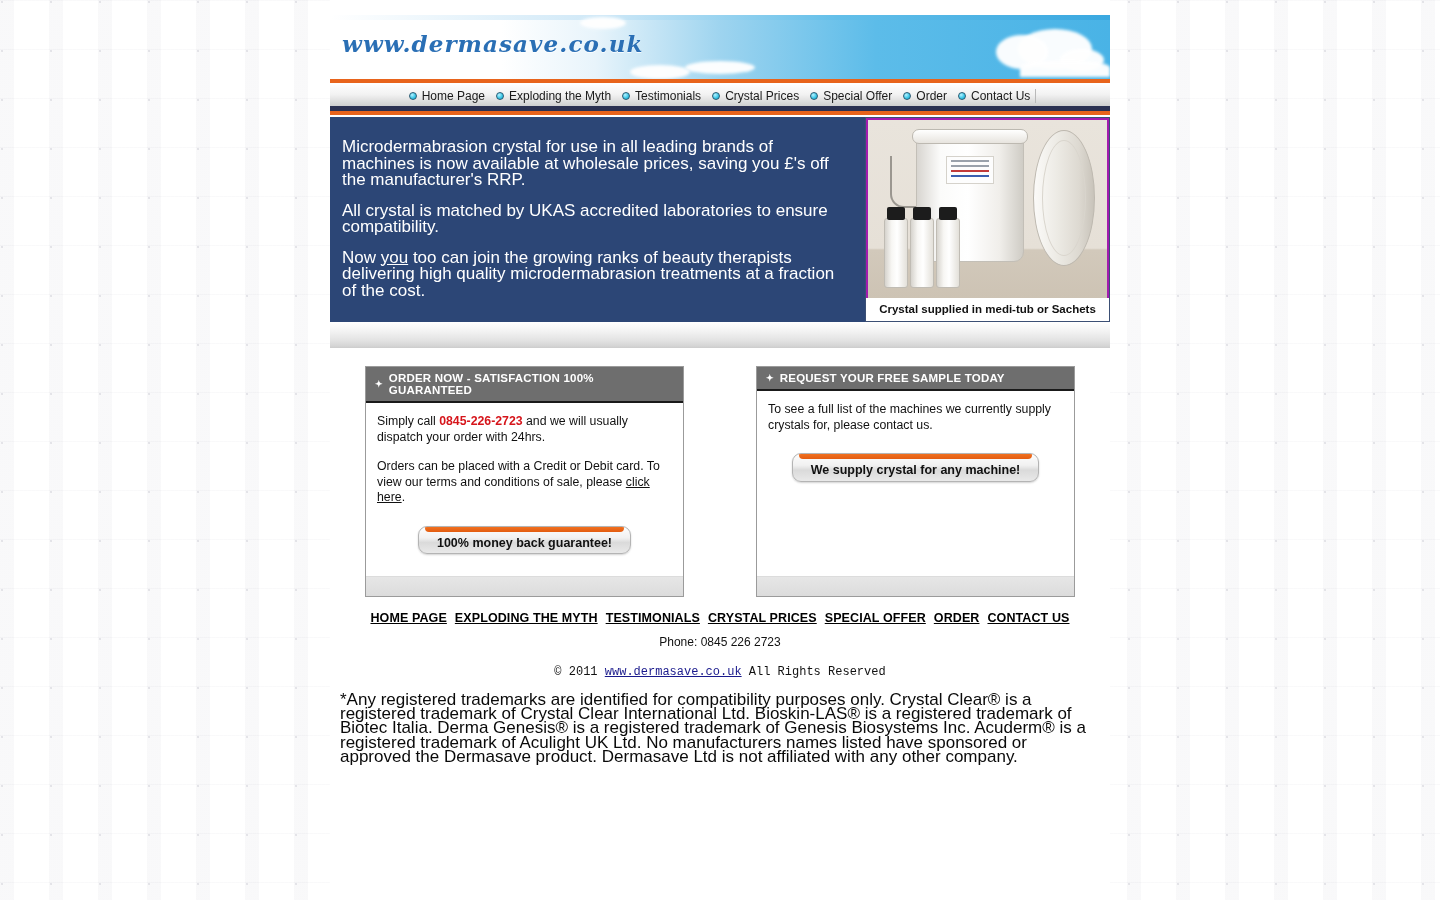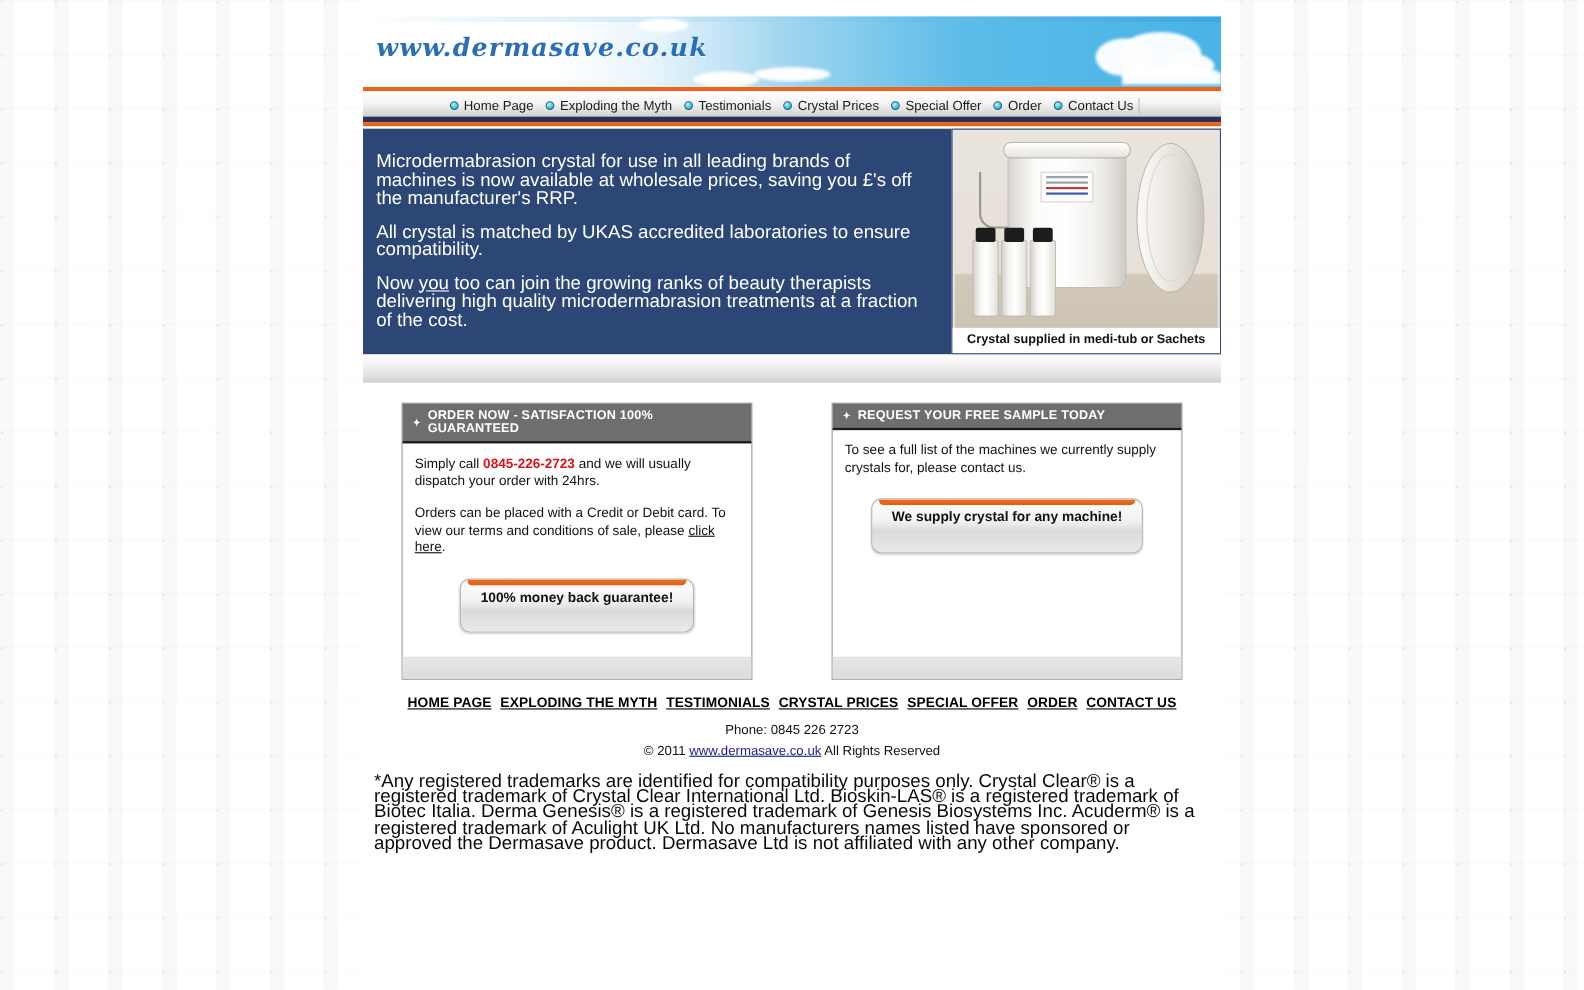--- a/index.html
+++ b/index.html
@@ -184,21 +184,21 @@
     font-size: 17px;
     line-height: 16.5px;
     margin: 0 0 14px 0;
     max-width: 505px;
   }
   .hero-p u { text-decoration: underline; }
 
   .hero-right {
     width: 245px;
     flex: none;
-    background: #e5e5e5;
+    background: #a21caf;
     border: 1px solid #3b4f74;
     box-sizing: border-box;
     display: flex;
     flex-direction: column;
   }
   .product-photo {
     position: relative;
     flex: 1;
     background: linear-gradient(to bottom, #e9e4dc 0%, #e6e0d7 72%, #d2c9bb 73%, #cdc3b4 100%);
     overflow: hidden;
@@ -351,21 +351,21 @@
     cursor: pointer;
   }
   .btn-row {
     display: flex;
     justify-content: center;
     padding: 6px 0 16px 0;
   }
   .gbtn {
     position: relative;
     display: inline-block;
-    padding: 9px 18px 23px 18px;
+    padding: 9px 18px 2px 18px;
     border: 1px solid #b4b4b4;
     border-radius: 9px;
     background: linear-gradient(to bottom, #fdfdfd 0%, #f1f1f1 42%, #dadada 60%, #e9e9e9 100%);
     font-size: 12.5px;
     font-weight: bold;
     color: #111;
     cursor: pointer;
     box-shadow: 0 1px 2px rgba(0,0,0,0.18);
     overflow: hidden;
     white-space: nowrap;
@@ -404,21 +404,21 @@
     cursor: pointer;
     margin: 0 4px;
     letter-spacing: 0.1px;
     white-space: nowrap;
   }
   .foot-line {
     font-size: 12px;
     color: #111;
     margin-top: 10px;
   }
-  .foot-line.second { margin-top: 5px; }
+  .foot-line.second { margin-top: 16px; font-family: Liberation Mono, monospace; }
   .foot-line a {
     color: #1a1a8c;
     text-decoration: underline;
     cursor: pointer;
   }
   .disclaimer {
     margin: 14px auto 0 auto;
     width: 760px;
     font-size: 17px;
     font-weight: normal;

